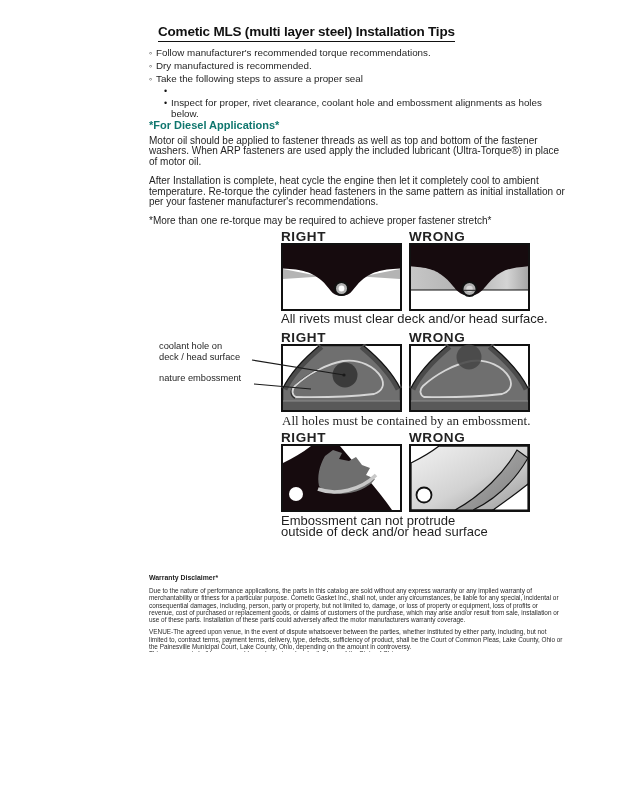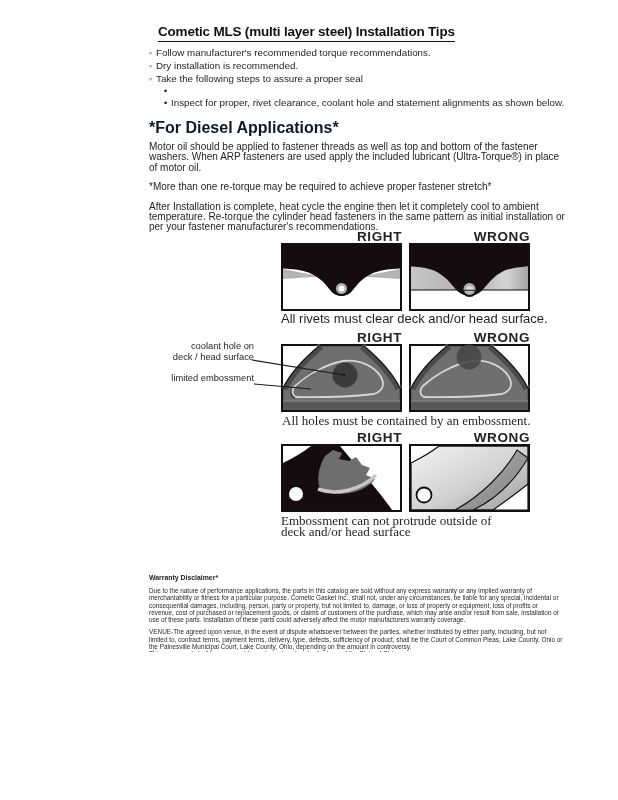--- a/index.html
+++ b/index.html
@@ -14,29 +14,29 @@
     border-bottom:1.6px solid #111;padding-bottom:2px;margin-bottom:4px;color:#111;
   }
   ul.bullets{list-style:none;margin:2px 0 0 0;padding:0;font-size:9.8px;line-height:10.4px;}
   ul.bullets li{margin:0 0 2.4px 0;display:flex;}
   ul.bullets .glyph{width:7px;flex:0 0 7px;font-size:9px;line-height:10.4px;color:#222;}
   ul.subbullets{list-style:none;margin:0 0 0 15px;padding:0;font-size:9.8px;line-height:10.4px;}
   ul.subbullets li{margin:0 0 1.6px 0;display:flex;}
   ul.subbullets .glyph{width:7px;flex:0 0 7px;font-size:9px;line-height:10.4px;color:#111;}
   
   .diesel{position:absolute;top:119px;left:105px;width:417px;}
-  .diesel h2{margin:0 0 5px 0;font-size:16px;font-weight:700;color:#0f172a;}
+  .diesel h2{margin:0 0 5px 0;font-size:11px;font-weight:700;color:#0f766e;}
   .diesel p{margin:0 0 9px 0;font-size:10px;line-height:10.4px;}
   
-  .dg-label{position:absolute;width:121px;text-align:right;font-size:13.5px;font-weight:700;
+  .dg-label{position:absolute;width:121px;text-align:left;font-size:13.5px;font-weight:700;
     letter-spacing:0.6px;color:#222;}
   .panel{position:absolute;width:121px;height:68px;}
   .panel svg{display:block;width:121px;height:68px;}
   .caption{position:absolute;font-size:13px;line-height:10.6px;color:#1f1f1f;}
-  .side-labels{position:absolute;left:115px;top:341px;width:95px;text-align:right;
+  .side-labels{position:absolute;left:115px;top:341px;width:95px;
     font-size:9.3px;line-height:10.6px;color:#1f1f1f;}
   .side-labels .lab1{white-space:pre-line;margin-bottom:11px;}
   .leaders{position:absolute;left:205px;top:338px;width:165px;height:58px;}
   
   .warranty{position:absolute;top:574px;left:105px;width:414px;color:#2a2a2a;}
   .warranty h3{margin:0 0 6px 0;font-size:6.9px;font-weight:700;color:#222;}
   .warranty p{margin:0 0 5px 0;font-size:6.4px;line-height:7.3px;white-space:pre-line;}
   
   .page-number{position:absolute;top:759px;left:385px;font-size:13px;color:#1f1f1f;}
 </style>
@@ -47,43 +47,43 @@
 
   <div class="tips">
     <div class="title">Cometic MLS (multi layer steel) Installation Tips</div>
     <ul class="bullets">
       <li>
         <span class="glyph">◦</span>
         <span>Follow manufacturer's recommended torque recommendations.</span>
       </li>
       <li>
         <span class="glyph">◦</span>
-        <span>Dry installation is recommended.</span>
+        <span>Dry manufactured is recommended.</span>
       </li>
       <li>
         <span class="glyph">◦</span>
         <span>Take the following steps to assure a proper seal</span>
       </li>
     </ul>
     <ul class="subbullets">
       <li>
         <span class="glyph">•</span>
       </li>
       <li>
         <span class="glyph">•</span>
-        <span>Inspect for proper, rivet clearance, coolant hole and statement alignments as shown below.</span>
+        <span>Inspect for proper, rivet clearance, coolant hole and embossment alignments as holes below.</span>
       </li>
     </ul>
   </div>
 
   <div class="diesel">
     <h2>*For Diesel Applications*</h2>
     <p>Motor oil should be applied to fastener threads as well as top and bottom of the fastener washers. When ARP fasteners are used apply the included lubricant (Ultra-Torque®) in place of motor oil.</p>
+    <p>After Installation is complete, heat cycle the engine then let it completely cool to ambient temperature. Re-torque the cylinder head fasteners in the same pattern as initial installation or per your fastener manufacturer's recommendations.</p>
     <p>*More than one re-torque may be required to achieve proper fastener stretch*</p>
-    <p>After Installation is complete, heat cycle the engine then let it completely cool to ambient temperature. Re-torque the cylinder head fasteners in the same pattern as initial installation or per your fastener manufacturer's recommendations.</p>
   </div>
 
   <div class="dg-label" style="left:237px;top:229px;">RIGHT</div>
   <div class="dg-label" style="left:365px;top:229px;">WRONG</div>
 
   <div class="panel" style="left:237px;top:243px;">
     <svg viewBox="0 0 121 68">
       <rect x="1" y="1" width="119" height="66" fill="#ffffff" stroke="#111" stroke-width="2"></rect>
       <path d="M2,26 L40,33.5 L2,36 Z" fill="#b4b4b4"></path>
       <path d="M119,26 L81,33.5 L119,36 Z" fill="#b4b4b4"></path>
@@ -112,21 +112,21 @@
     </svg>
   </div>
   <div class="caption" style="left:237px;top:314px;">All rivets must clear deck and/or head surface.</div>
 
   <div class="dg-label" style="left:237px;top:330px;">RIGHT</div>
   <div class="dg-label" style="left:365px;top:330px;">WRONG</div>
 
   <div class="side-labels">
     <div class="lab1">coolant hole on
 deck / head surface</div>
-    <div class="lab2">limited embossment</div>
+    <div class="lab2">nature embossment</div>
   </div>
 
   <div class="panel" style="left:237px;top:344px;">
     <svg viewBox="0 0 121 68">
       <rect x="1" y="1" width="119" height="66" fill="#6f6f6f" stroke="#111" stroke-width="2.4"></rect>
       <rect x="2" y="57" width="117" height="9" fill="#595959"></rect>
       <line x1="2" y1="57" x2="119" y2="57" stroke="#8d8d8d" stroke-width="1"></line>
       <path d="M40,2 C28,12 12,26 3,45" stroke="#4b4b4b" stroke-width="7" fill="none"></path>
       <path d="M2,2 H38 C26,12 11,26 2,44 Z" fill="#ffffff"></path>
       <path d="M38,2 C26,12 11,26 2,44" stroke="#111" stroke-width="1.2" fill="none"></path>
@@ -185,21 +185,21 @@
             <stop offset="1" stop-color="#7d7d7d"></stop>
         </linearGradient>
       </defs>
       <rect x="1" y="1" width="119" height="66" fill="#ffffff" stroke="#111" stroke-width="2"></rect>
       <path d="M30,2 H119 V66 H2 V19 C12,14 21,9 30,2 Z" fill="url(#g3)" stroke="#111" stroke-width="1.3"></path>
       <path d="M46,66 C72,52 96,28 108,6 L119,14 C105,38 85,56 64,66 Z" fill="url(#g4)" stroke="#111" stroke-width="1.1"></path>
       <path d="M84,66 C97,57 109,48 119,40 L119,66 Z" fill="#ffffff" stroke="#111" stroke-width="1.2"></path>
       <circle cx="15" cy="51" r="7.5" fill="#ffffff" stroke="#111" stroke-width="1.8"></circle>
     </svg>
   </div>
-  <div class="caption" style="left:237px;top:516px;width:212px;font-family:Liberation Serif, serif;">Embossment can not protrude outside of deck and/or head surface</div>
+  <div class="caption" style="left:237px;top:516px;width:212px;">Embossment can not protrude outside of deck and/or head surface</div>
 
   <div class="warranty">
     <h3>Warranty Disclaimer*</h3>
     <p>Due to the nature of performance applications, the parts in this catalog are sold without any express warranty or any implied warranty of merchantability or fitness for a particular purpose.  Cometic Gasket Inc., shall not, under any circumstances, be liable for any special, incidental or consequential damages, including, person, party or property, but not limited to, damage, or loss of property or equipment, loss of profits or revenue, cost of purchased or replacement goods, or claims of customers of the purchase, which may arise and/or result from sale, installation or use of these parts.  Installation of these parts could adversely affect the motor manufacturers warranty coverage.</p>
     <p>VENUE-The agreed upon venue, in the event of dispute whatsoever between the parties, whether instituted by either party, including, but not limited to, contract terms, payment terms, delivery, type, defects, sufficiency of product, shall be the Court of Common Pleas, Lake County, Ohio or the Painesville Municipal Court, Lake County, Ohio, depending on the amount in controversy.
 This agreement shall be governed by and construed under the laws of the State of Ohio.</p>
     <p>All prices and terms are subject to change without notice.</p>
     <p>Terms COD- Secured with a completed dealer/jobber application on File, COD-Company check with a current credit card number on file.  Open accounts may be established by well rated firms.  A credit application is available upon request.  Open accounts are due payable Net 30 days from date of invoice.  No statement will be sent.  If an account becomes 60 or more days past due, it is subject to being placed on credit hold.  No orders will be shipped or new orders accepted until past due balance is paid.  If an account becomes 90 or more days past due, it is subject to being placed for collections.  All costs of collection are the responsibility of the customer, including attorney fees, court costs, and other expenses of litigation.</p>
     <p>Returns- Authorized (RGA) must be obtained in advance on all returns.  A packing slip or invoice number must accompany the merchandise.  No returns after 30 days from invoice date.  All returns are subject to a 25% restocking charge.  All custom designed and custom manufactured gaskets are non-returnable.</p>
     <p>Only catalog parts are returnable.

